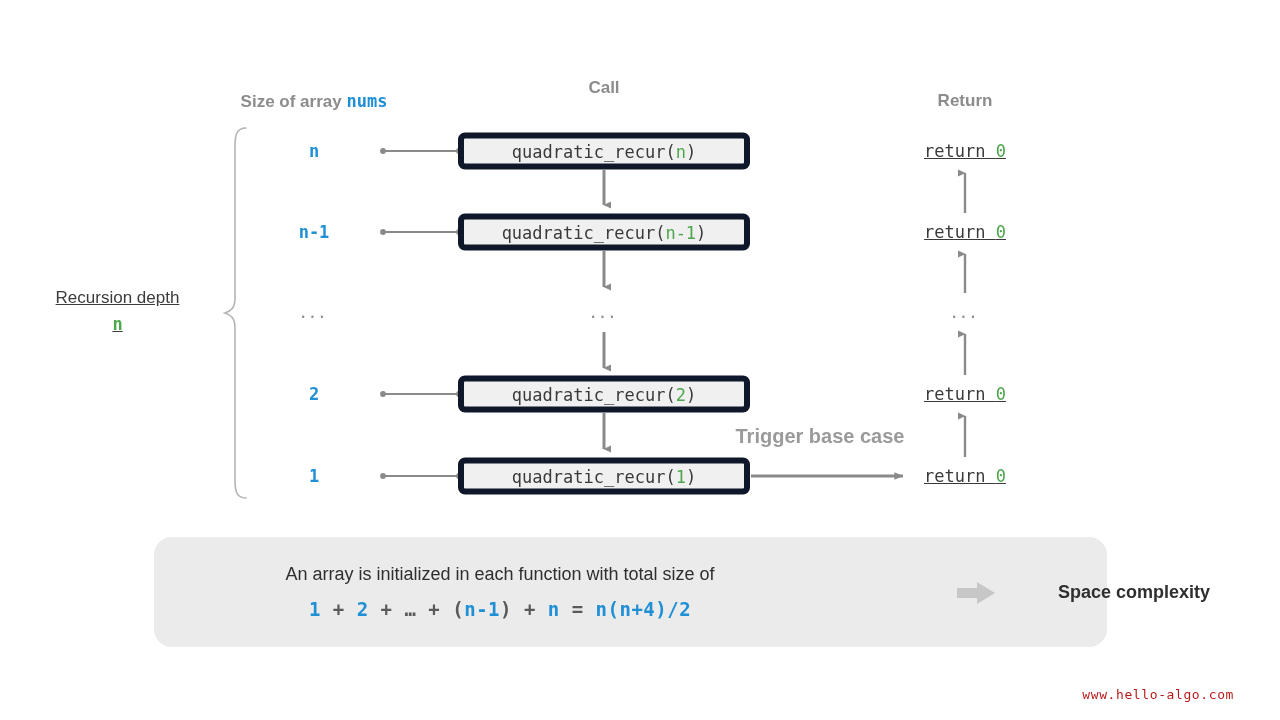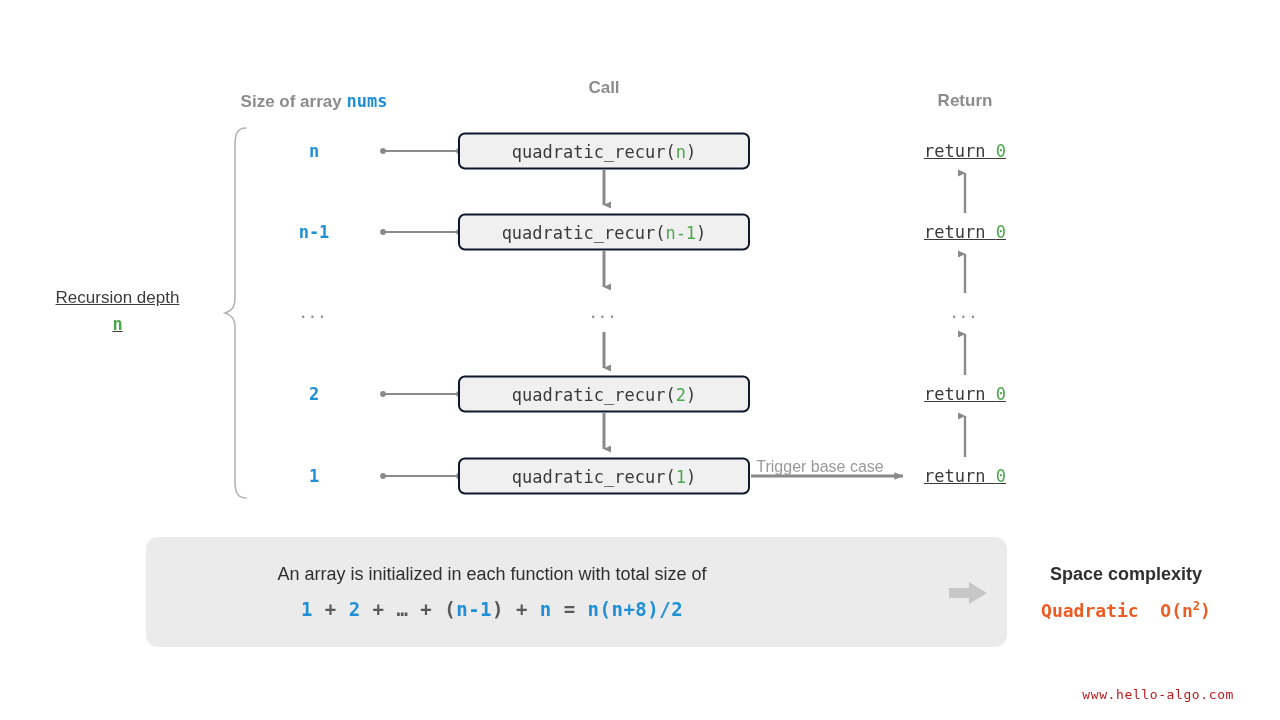--- a/index.html
+++ b/index.html
@@ -97,21 +97,21 @@
   .call-box {
     position: absolute;
     transform: translate(-50%, -50%);
     box-sizing: border-box;
     height: 37px;
     padding: 0 18px;
     display: flex;
     align-items: center;
     justify-content: center;
     background: #f0f0f0;
-    border: 2px solid #0f172a;
+    border: 6px solid #0f172a;
     border-radius: 7px;
     font-family: "DejaVu Sans Mono", monospace;
     font-size: 17px;
     color: #3a3a3a;
     white-space: nowrap;
   }
   .call-box .arg { color: #4ca64c; }
 
   
   .return-label {
@@ -124,45 +124,44 @@
     text-decoration: underline;
   }
   .return-label .rv { color: #4ca64c; }
 
   
   #trigger-note {
     position: absolute;
     left: 820px;
     top: 425px;
     transform: translateX(-50%);
-    font-weight: normal;
-    font-size: 16px;
+    font-weight: bold;
+    font-size: 20px;
     color: #9a9a9a;
     white-space: nowrap;
-    margin-top: 33px;
   }
 
   
   #wires {
     position: absolute;
     left: 0; top: 0;
     width: 1280px;
     height: 720px;
     pointer-events: none;
   }
 
   
   #summary-panel {
     position: absolute;
-    left: 146px;
+    left: 154px;
     top: 537px;
-    width: 861px;
+    width: 953px;
     height: 110px;
     background: #ebebeb;
-    border-radius: 12px;
+    border-radius: 18px;
   }
   #summary-left {
     position: absolute;
     left: 28px;
     top: 0;
     width: 636px;
     height: 110px;
     display: flex;
     flex-direction: column;
     align-items: center;
@@ -342,28 +341,27 @@
       <span>)</span>
     </div>
   <div class="return-label" style="left:965px; top:476px;"><span>return </span><span class="rv">0</span></div>
 
   <div id="trigger-note">Trigger base case</div>
 
   <div id="summary-panel">
 
     <div id="summary-left">
       <div id="summary-line1">An array is initialized in each function with total size of</div>
-      <div id="summary-formula"><span class="b">1</span><span class="op"> + </span><span class="b">2</span><span class="op"> + </span><span class="op">…</span><span class="op"> + </span><span class="op">(</span><span class="b">n-1</span><span class="op">)</span><span class="op"> + </span><span class="b">n</span><span class="op"> = </span><span class="b">n(n+8)/2</span></div>
+      <div id="summary-formula"><span class="b">1</span><span class="op"> + </span><span class="b">2</span><span class="op"> + </span><span class="op">…</span><span class="op"> + </span><span class="op">(</span><span class="b">n-1</span><span class="op">)</span><span class="op"> + </span><span class="b">n</span><span class="op"> = </span><span class="b">n(n+4)/2</span></div>
     </div>
 
     <svg id="summary-arrow" viewBox="0 0 40 24">
       <path d="M 0,7 L 20,7 L 20,1 L 38,12 L 20,23 L 20,17 L 0,17 z" fill="#c7c7c7"></path>
     </svg>
 
     <div id="summary-right-wrap">
       <div id="space-title">Space complexity</div>
-      <div id="space-value"><span>Quadratic</span><span>&nbsp;&nbsp;</span><span>O(n</span><span class="sup">2</span><span>)</span></div>
     </div>
   </div>
 
   <div id="watermark">www.hello-algo.com</div>
 
 </div>
 
 </body></html>

